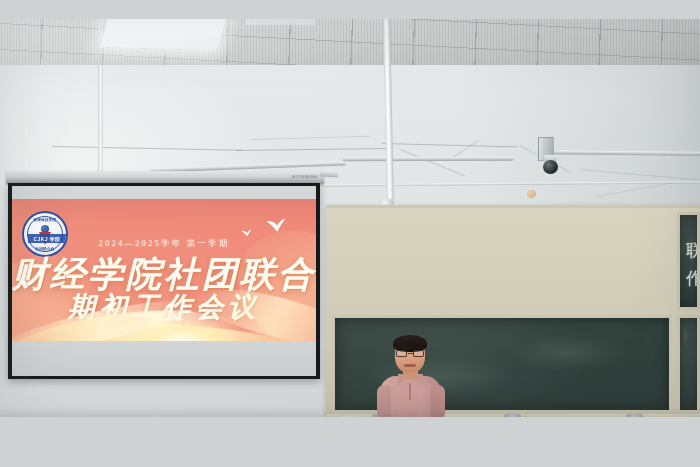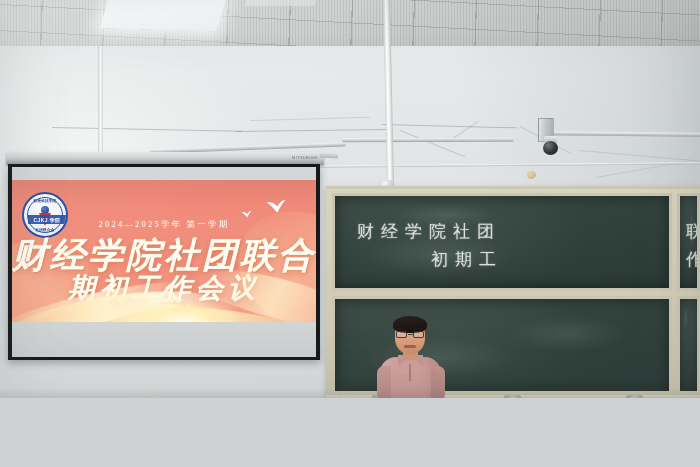--- a/index.html
+++ b/index.html
@@ -6,20 +6,21 @@
   html, body {
     width: 700px; height: 467px;
     overflow: hidden;
     background: #cfd2d2;
     font-family: "Liberation Sans", sans-serif;
   }
   #scene {
     position: relative;
     width: 700px; height: 398px;
     overflow: hidden;
+    margin-top: 19px;
   }
 
   
   .ceiling {
     position: absolute; left: 0; top: 0; width: 700px; height: 52px;
     background: linear-gradient(180deg, #dfe2e1 0%, #d2d6d5 60%, #c7cbca 100%);
     overflow: hidden;
   }
   .ceil-tiles {
     position: absolute; inset: -10px -20px -4px -20px;
@@ -651,26 +652,20 @@
         <div class="glow-core"></div>
       </div>
 
       <div class="screen-bottom-blank"></div>
     </div>
   </div>
 
   <div class="bb-outer">
     <div class="bb-grid">
 
-      <div class="bb-panel p1">
-        <div class="chalk-smudge sm1"></div>
-        <div class="chalk-smudge sm3"></div>
-        <div class="chalk-line cl-r1">财经学院社团</div>
-        <div class="chalk-line cl-r2">初期工</div>
-      </div>
 
       <div class="bb-panel p2">
         <div class="chalk-smudge sm2"></div>
         <div class="chalk-line cl-p2r1">联合会</div>
         <div class="chalk-line cl-p2r2">作会议</div>
       </div>
 
       <div class="bb-panel p3">
         <div class="chalk-smudge sm1"></div>
         <div class="chalk-smudge sm2"></div>

